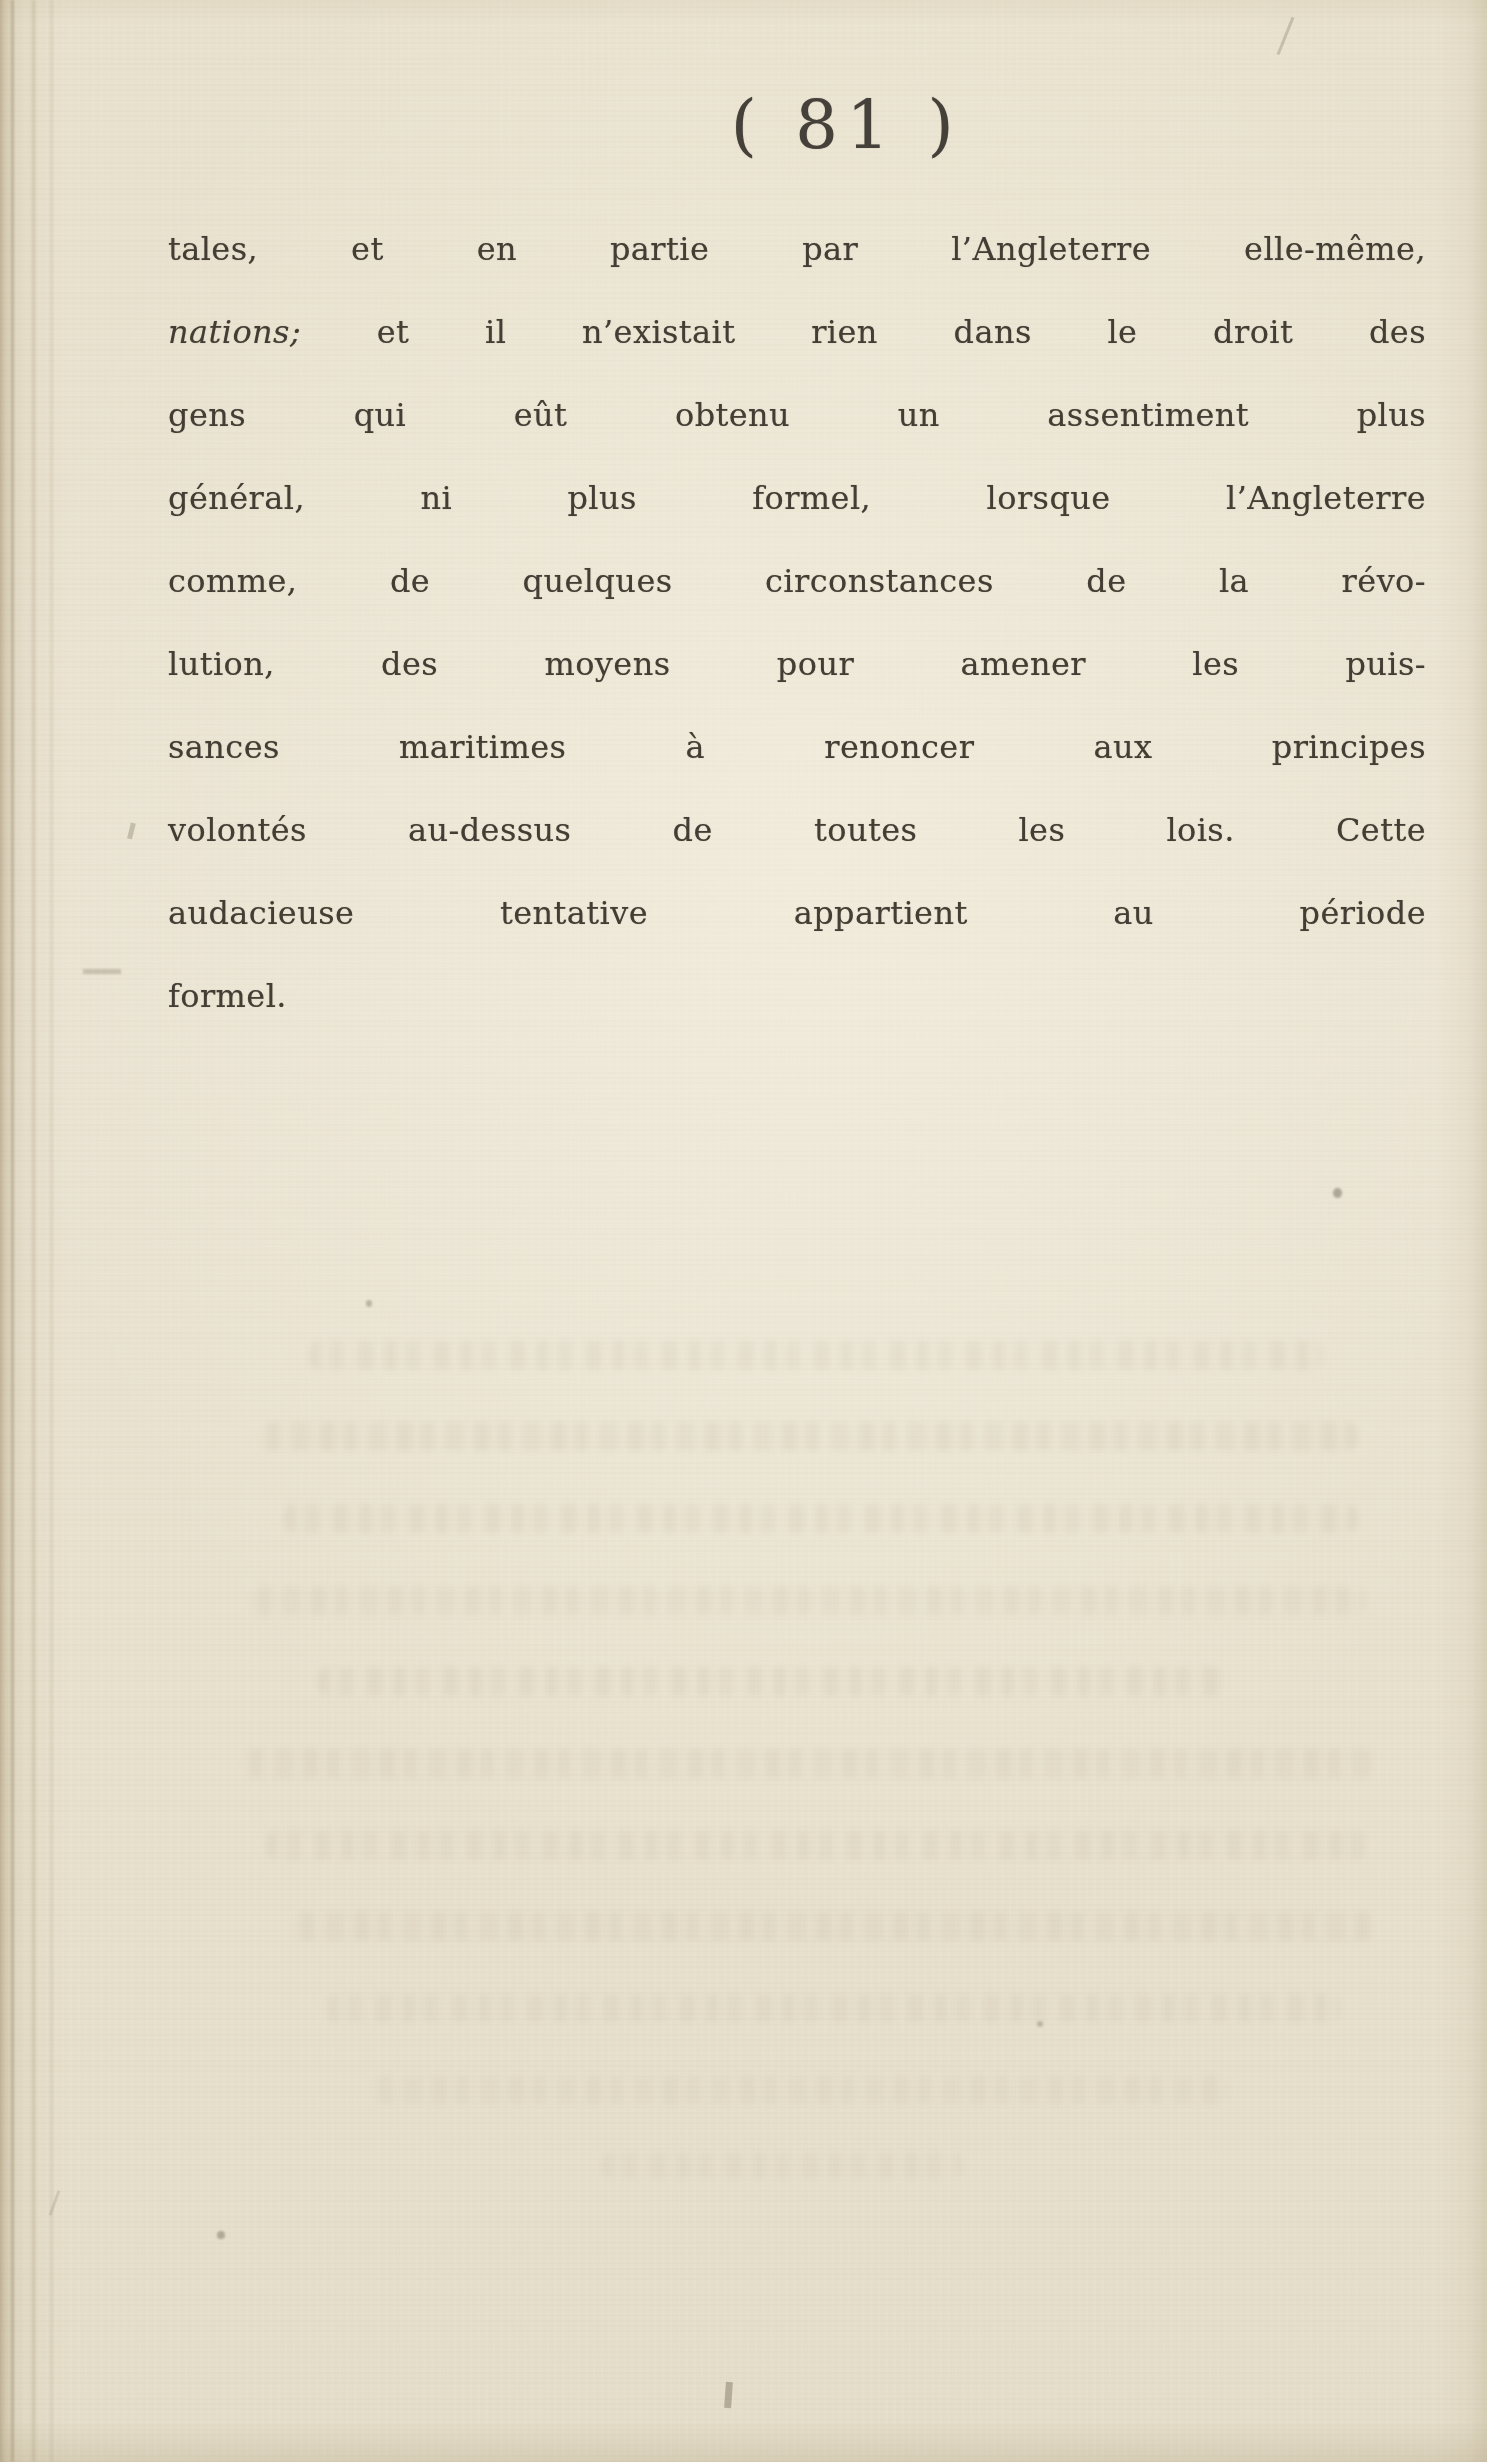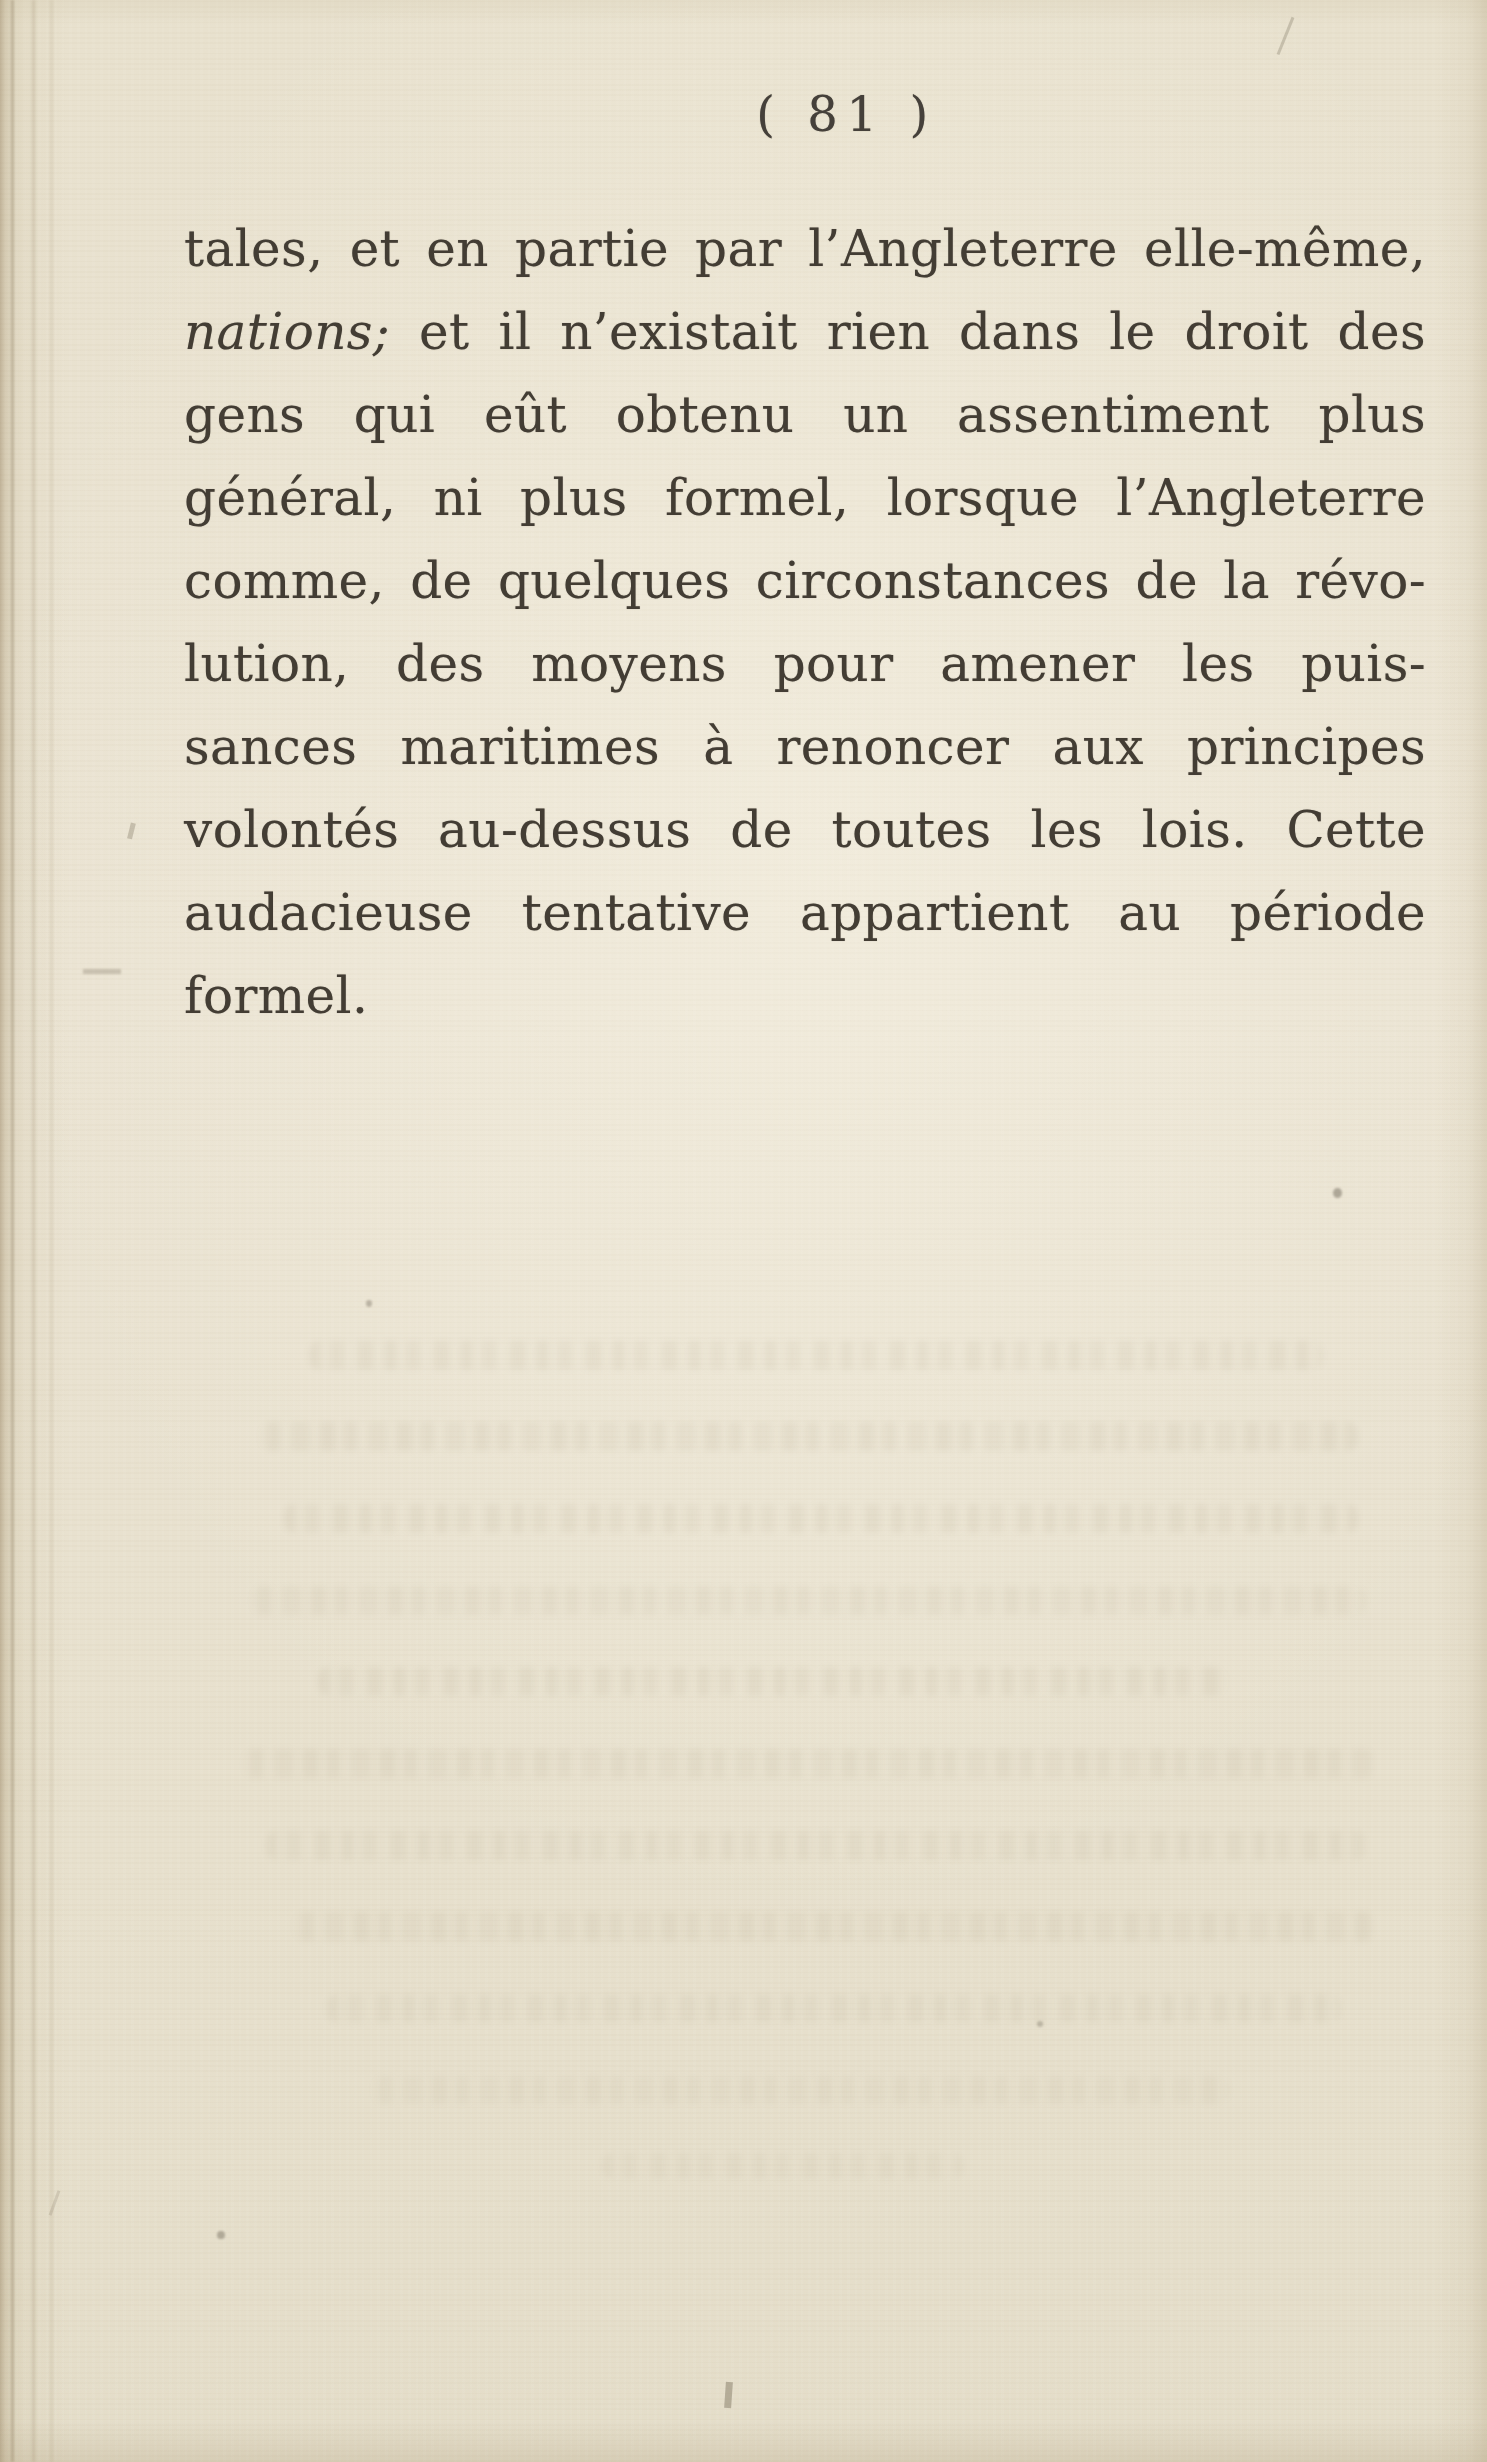--- a/index.html
+++ b/index.html
@@ -41,42 +41,41 @@
   .edge-top {
     position: absolute; left: 0; top: 0; width: 100%; height: 26px;
     background: linear-gradient(180deg, rgba(200,188,158,0.18), rgba(0,0,0,0));
   }
 
   .page-number {
     position: absolute;
     left: 168px; top: 86px; width: 1257px;
     text-align: center;
     transform: translateX(50px);
-    font-size: 48px;
+    font-size: 67px;
     letter-spacing: 8.6px;
     color: #45403a;
     text-shadow: 0 0 0.9px rgba(66,60,50,0.45);
   }
 
   .body-text {
     position: absolute;
     left: 168px; top: 208px; width: 1258px;
   }
   .line {
     height: 83px;
     line-height: 83px;
-    font-size: 50px;
+    font-size: 32px;
     letter-spacing: 0.4px;
     word-spacing: 6px;
     text-align: justify;
     text-align-last: justify;
     white-space: nowrap;
     color: #433d34;
     text-shadow: 0 0 0.9px rgba(60,54,44,0.40);
-    margin-left: 16px;
   }
   .line.last { text-align-last: left; }
   .seg-italic { font-style: italic; }
 
   
   .ghost {
     position: absolute;
     filter: blur(3.4px);
     border-radius: 10.3px;
     background: repeating-linear-gradient(90deg,

